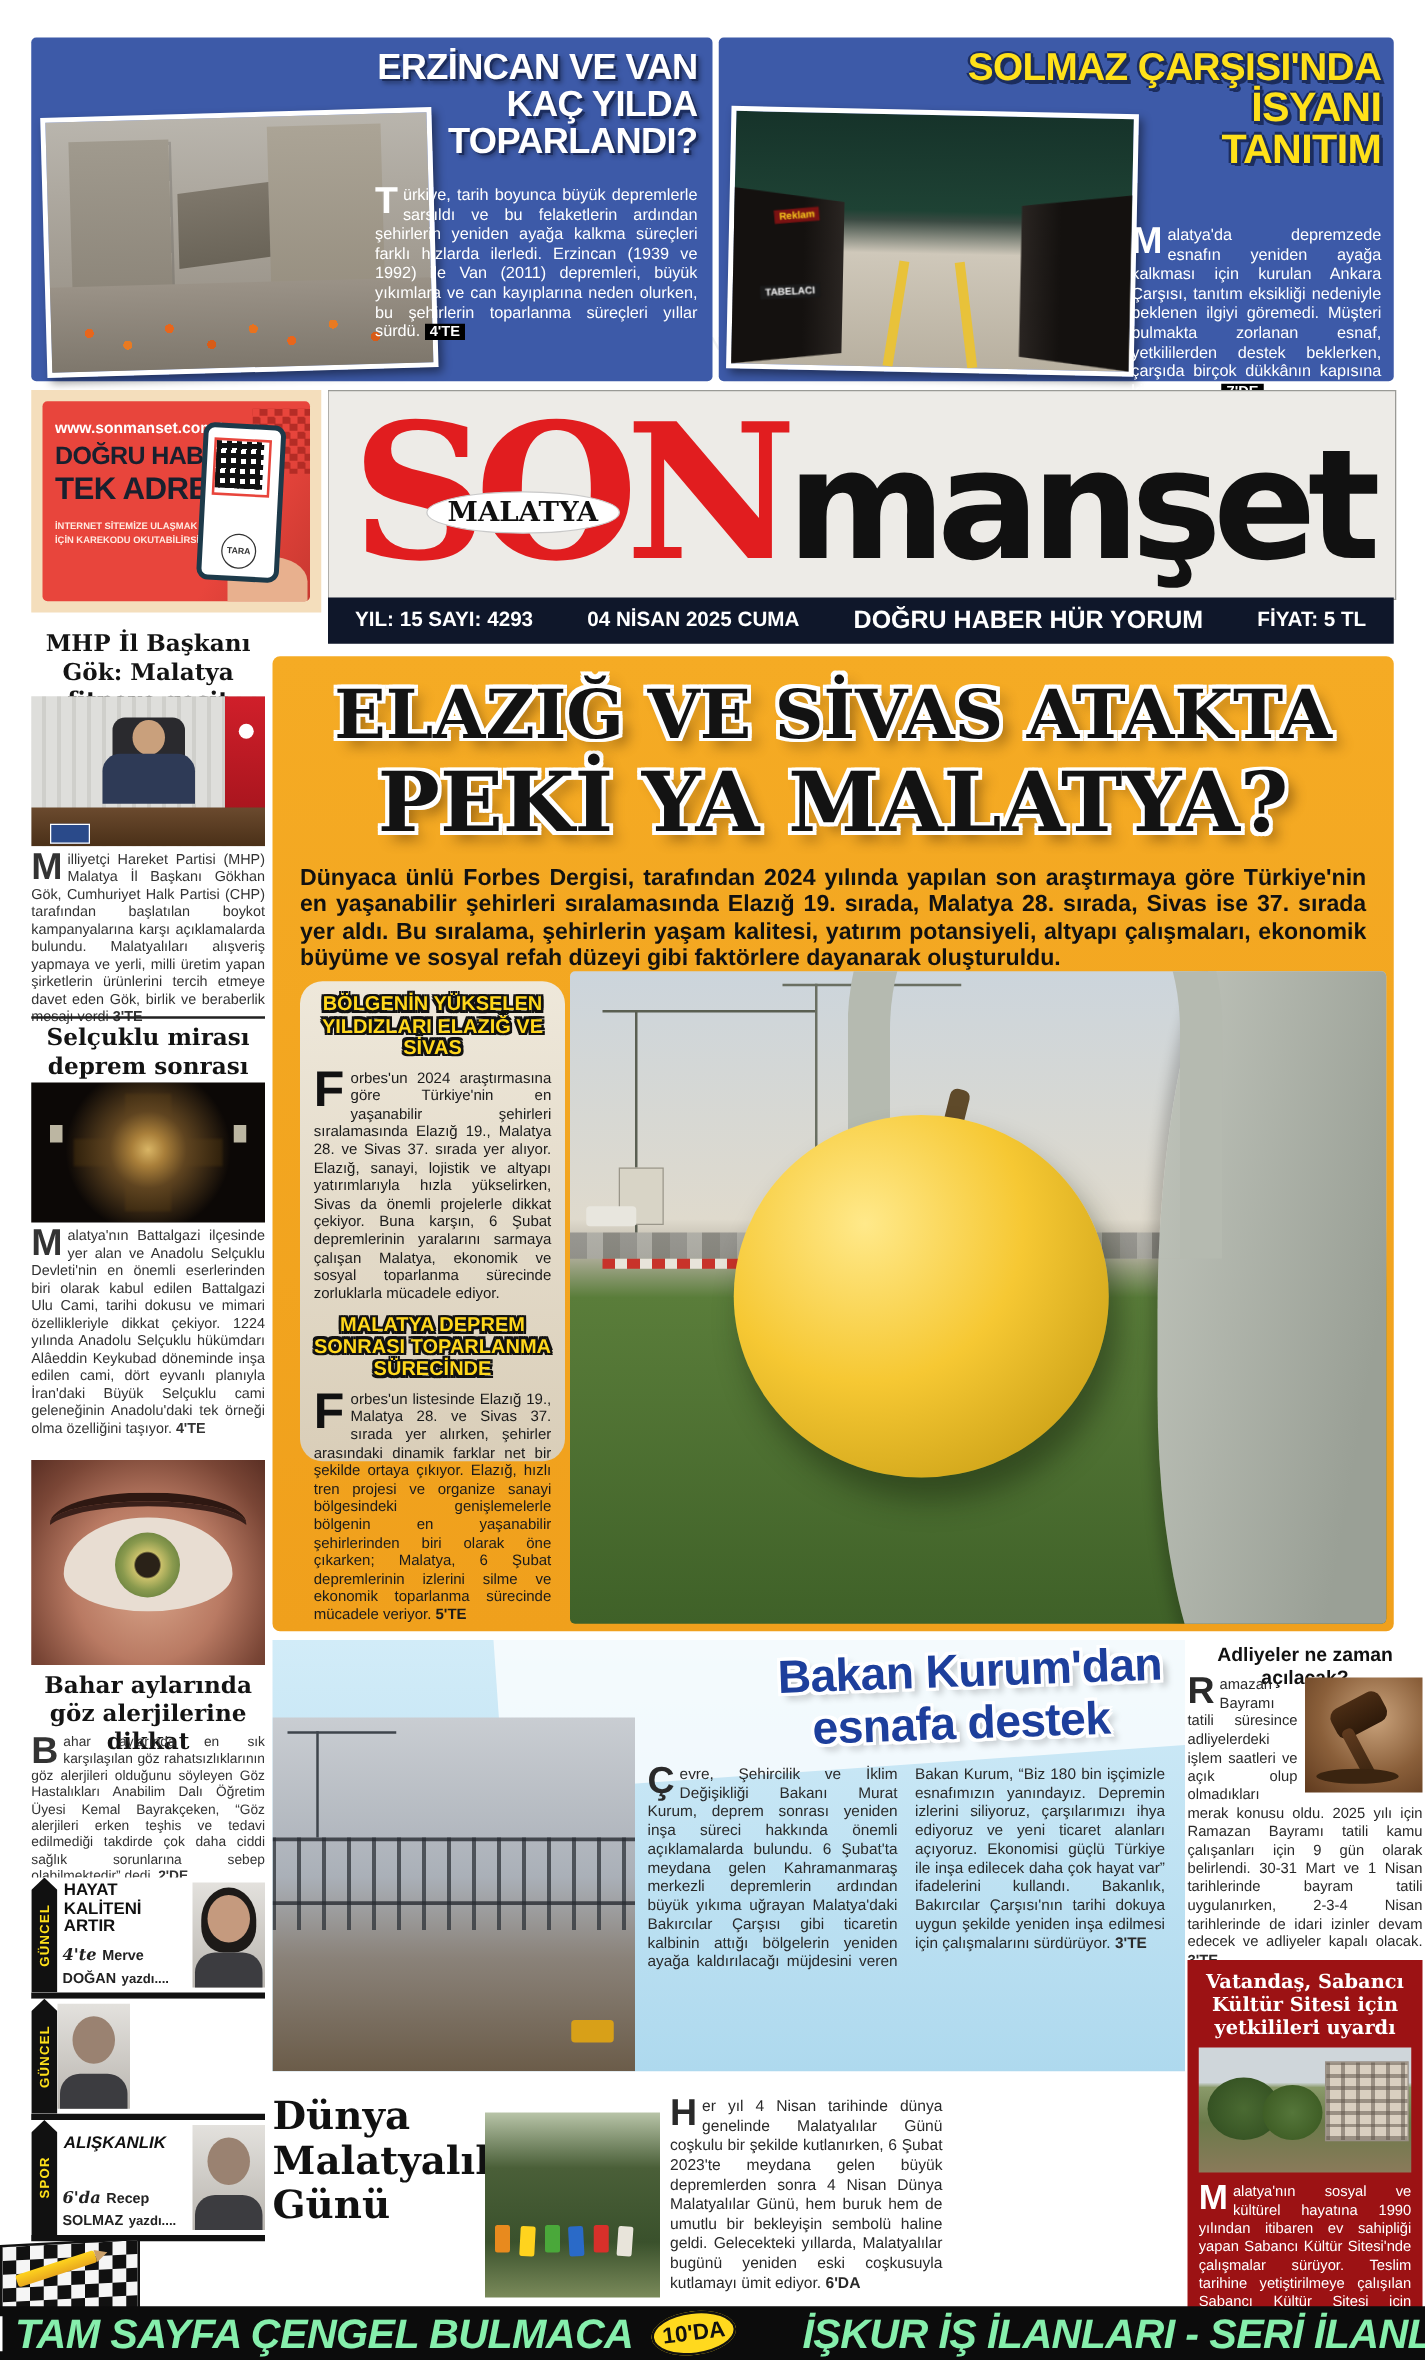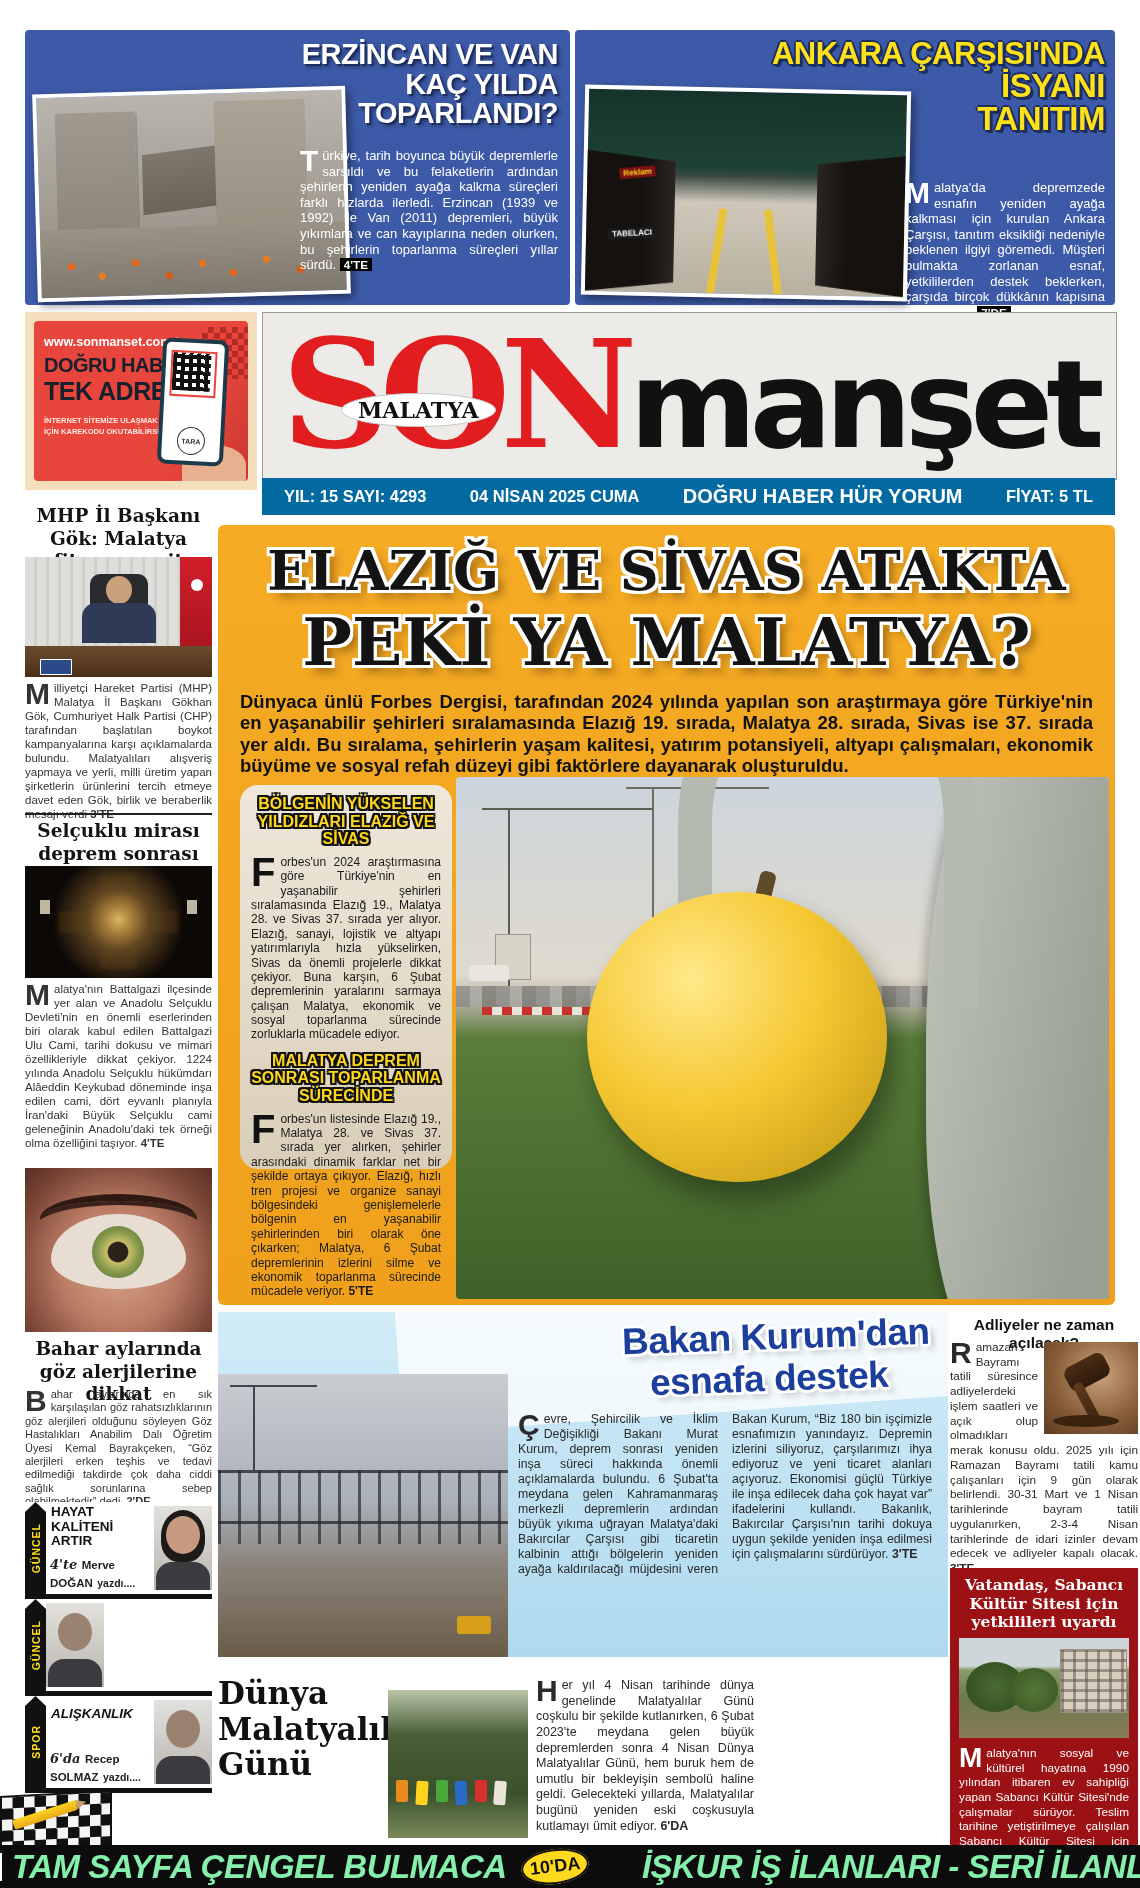--- a/index.html
+++ b/index.html
@@ -101,21 +101,21 @@
   <div class="abs bluebox" style="left:575px;top:30px;width:540px;height:275px;">
     <div class="ph photoframe" style="left:8px;top:58px;width:318px;height:202px;transform:rotate(1.2deg);background:linear-gradient(180deg,#16332a 0%,#1e4234 38%,#3a4a42 42%,#cfc8ba 55%,#b8b0a0 100%);">
       <div class="abs" style="left:0;top:30%;width:34%;height:70%;background:linear-gradient(90deg,#14110f 60%,#2a2522);transform:perspective(200px) rotateY(18deg);transform-origin:left;"></div>
       <div class="abs" style="right:0;top:30%;width:34%;height:70%;background:linear-gradient(-90deg,#14110f 60%,#2a2522);transform:perspective(200px) rotateY(-18deg);transform-origin:right;"></div>
       <div class="abs" style="left:40%;top:58%;width:2.5%;height:42%;background:#e8c23a;transform:rotate(8deg);"></div>
       <div class="abs" style="right:40%;top:58%;width:2.5%;height:42%;background:#e8c23a;transform:rotate(-8deg);"></div>
       <div class="abs" style="left:7%;bottom:26%;background:#1a1a1a;color:#fff;font-size:8px;font-weight:700;padding:1px 4px;transform:rotate(-4deg);">TABELACI</div>
       <div class="abs" style="left:10%;top:38%;background:#7a1212;color:#ffd31e;font-size:8px;font-weight:700;padding:1px 4px;transform:rotate(-6deg);">Reklam</div>
     </div>
     <div class="abs topTitleY" style="right:10px;top:8px;width:520px;font-size:31px;">
-      <div>ANKARA ÇARŞISI'NDA</div>
+      <div>SOLMAZ ÇARŞISI'NDA</div>
       <div style="font-size:33px;">İSYANI</div>
       <div style="font-size:33px;">TANITIM</div>
     </div>
     <p class="abs topbody dc jtext" style="right:10px;top:150px;width:200px;margin:0;">
       <span>Malatya'da depremzede esnafın yeniden ayağa kalkması için kurulan Ankara Çarşısı, tanıtım eksikliği nedeniyle beklenen ilgiyi göremedi. Müşteri bulmakta zorlanan esnaf, yetkililerden destek beklerken, çarşıda birçok dükkânın kapısına kilit vuruldu.</span>
       <span class="chip">7'DE</span>
     </p>
   </div>
 
   <div class="abs" style="left:25px;top:312px;width:232px;height:178px;background:#f4debc;padding:0;">
@@ -140,21 +140,21 @@
   <div class="abs" style="left:262px;top:312px;width:853px;height:166px;background:#edebe7;border:1px solid #9a9a96;overflow:hidden;">
     <div style="display:flex;align-items:baseline;justify-content:center;height:100%;">
       <span class="serif" style="font-weight:700;font-size:150px;line-height:150px;color:#e11d1f;letter-spacing:-10px;margin-top:6px;">SON</span>
       <span style="font-family:'DejaVu Sans',sans-serif;font-weight:700;font-size:122px;line-height:122px;color:#111;letter-spacing:-7px;margin-left:2px;">manşet</span>
     </div>
     <div class="abs pill" style="left:78px;top:80px;padding:3px 16px;">
       <span class="serif" style="font-weight:700;font-size:22px;color:#111;">MALATYA</span>
     </div>
   </div>
 
-  <div class="abs" style="left:262px;top:478px;width:853px;height:37px;background:#0369a1;display:flex;align-items:center;justify-content:space-between;padding:0 22px;box-sizing:border-box;">
+  <div class="abs" style="left:262px;top:478px;width:853px;height:37px;background:#0f172a;display:flex;align-items:center;justify-content:space-between;padding:0 22px;box-sizing:border-box;">
     <span style="color:#fff;font-weight:700;font-size:16.5px;">YIL: 15 SAYI: 4293</span>
     <span style="color:#fff;font-weight:700;font-size:16.5px;">04 NİSAN 2025 CUMA</span>
     <span style="color:#fff;font-weight:800;font-size:20px;">DOĞRU HABER  HÜR YORUM</span>
     <span style="color:#fff;font-weight:700;font-size:16.5px;">FİYAT: 5 TL</span>
   </div>
 
   <div class="abs lcol-head" style="left:25px;top:505px;width:187px;font-size:18.5px;">MHP İl Başkanı Gök: Malatya fitneye geçit vermez</div>
   <div class="ph" style="left:25px;top:557px;width:187px;height:120px;background:repeating-linear-gradient(90deg,#dededb 0 9px,#cfcfcb 9px 12px);">
     <div class="abs" style="right:0;top:0;width:17%;height:78%;background:linear-gradient(#d01f2a,#a8151e);"></div>
     <div class="abs" style="right:5%;top:18%;width:12px;height:12px;border-radius:50%;background:#fff;"></div>

